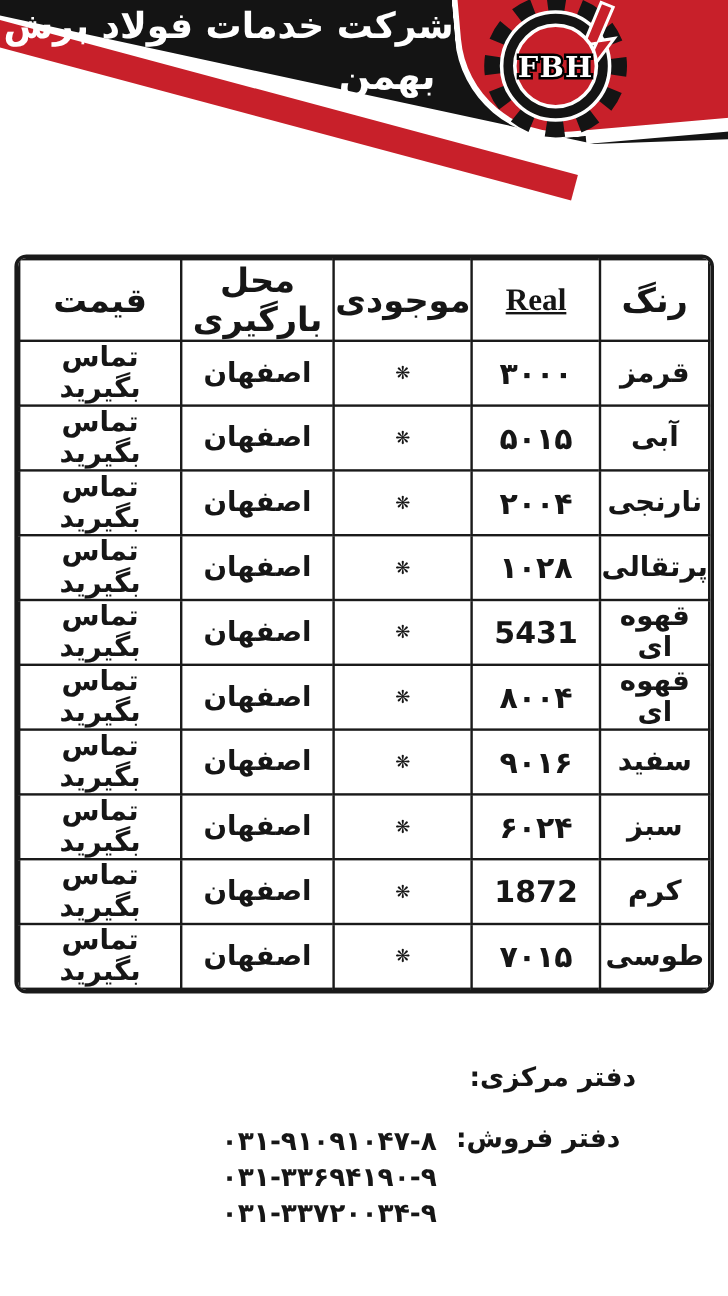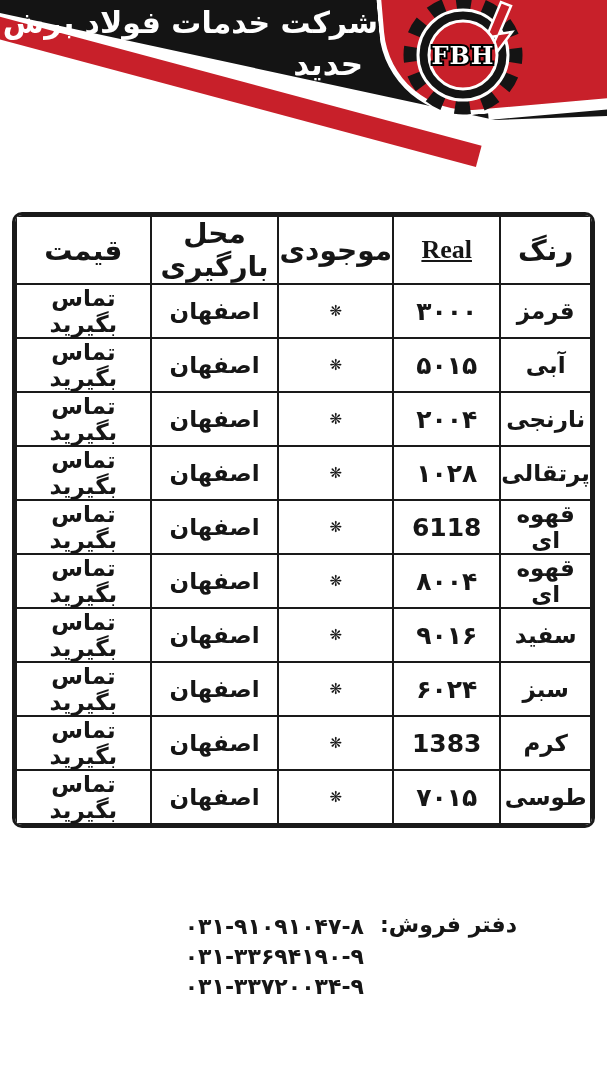--- a/index.html
+++ b/index.html
@@ -90,21 +90,21 @@
   <svg class="gear-logo" viewBox="0 0 130 130" aria-hidden="true">
     <circle cx="65" cy="65" r="51" fill="none" stroke="#141414" stroke-width="17" stroke-dasharray="14.7 12" stroke-dashoffset="7"></circle>
     <circle cx="65" cy="65" r="45" fill="#141414" stroke="#ffffff" stroke-width="3"></circle>
     <path d="M103 12 L88 48 L99 46 L81 86 L114 42 L101 44 L113 16 Z" fill="#c8202a" stroke="#ffffff" stroke-width="2.5"></path>
     <circle cx="65" cy="65" r="34" fill="#c8202a" stroke="#ffffff" stroke-width="3"></circle>
     <text x="65" y="74" text-anchor="middle" font-family="DejaVu Serif, serif" font-size="24" font-weight="bold" fill="#ffffff" stroke="#000000" stroke-width="4" paint-order="stroke" letter-spacing="1">FBH</text>
   </svg>
 
   <div class="company">
     <div class="l1">شرکت خدمات فولاد برش</div>
-    <div class="l2">حدید</div>
+    <div class="l2">بهمن</div>
   </div>
 </div>
 
 <div class="table-wrap">
   <table>
     <colgroup>
       <col style="width:86px">
         <col style="width:112px">
         <col style="width:112px">
       <col style="width:130px">
@@ -143,21 +143,21 @@
       </tr>
       <tr>
         <td>پرتقالی</td>
         <td class="real">۱۰۲۸</td>
         <td class="avail">❋</td>
         <td>اصفهان</td>
         <td>تماس بگیرید</td>
       </tr>
       <tr>
         <td>قهوه ای</td>
-        <td class="real">6118</td>
+        <td class="real">5431</td>
         <td class="avail">❋</td>
         <td>اصفهان</td>
         <td>تماس بگیرید</td>
       </tr>
       <tr>
         <td>قهوه ای</td>
         <td class="real">۸۰۰۴</td>
         <td class="avail">❋</td>
         <td>اصفهان</td>
         <td>تماس بگیرید</td>
@@ -171,38 +171,39 @@
       </tr>
       <tr>
         <td>سبز</td>
         <td class="real">۶۰۲۴</td>
         <td class="avail">❋</td>
         <td>اصفهان</td>
         <td>تماس بگیرید</td>
       </tr>
       <tr>
         <td>کرم</td>
-        <td class="real">1383</td>
+        <td class="real">1872</td>
         <td class="avail">❋</td>
         <td>اصفهان</td>
         <td>تماس بگیرید</td>
       </tr>
       <tr>
         <td>طوسی</td>
         <td class="real">۷۰۱۵</td>
         <td class="avail">❋</td>
         <td>اصفهان</td>
         <td>تماس بگیرید</td>
       </tr>
     </tbody>
   </table>
 </div>
 
 <div class="footer">
   <div class="foot-row foot-central">
+    <span class="foot-label">دفتر مرکزی:</span>
   </div>
   <div class="foot-row foot-sales">
     <span class="foot-label">دفتر فروش:</span>
     <span class="phones-col">
       <span class="phone" dir="ltr">۰۳۱-۹۱۰۹۱۰۴۷-۸</span>
       <span class="phone" dir="ltr">۰۳۱-۳۳۶۹۴۱۹۰-۹</span>
       <span class="phone" dir="ltr">۰۳۱-۳۳۷۲۰۰۳۴-۹</span>
     </span>
   </div>
 </div>

